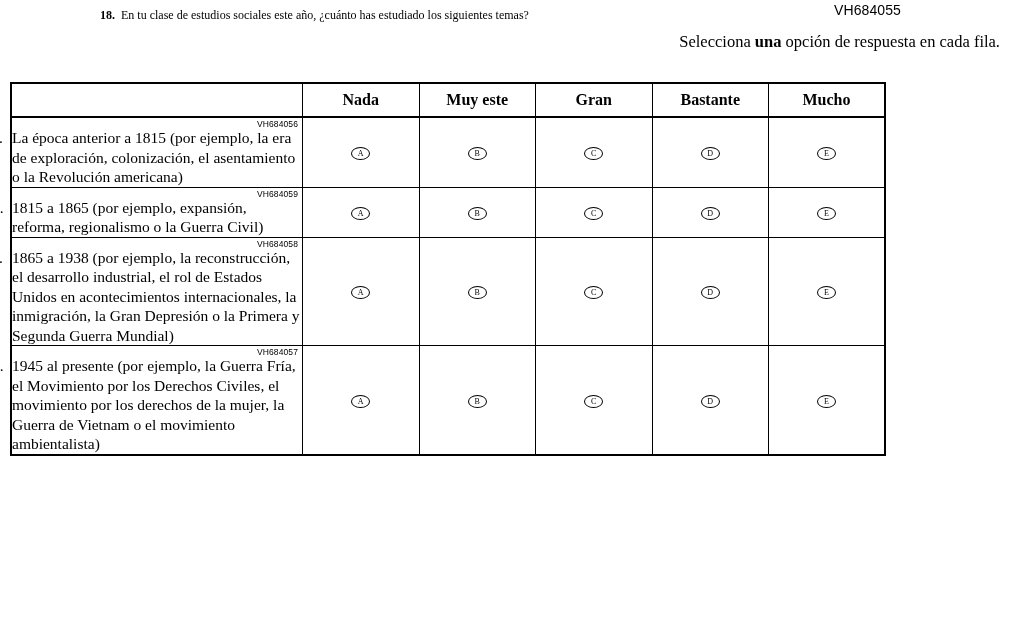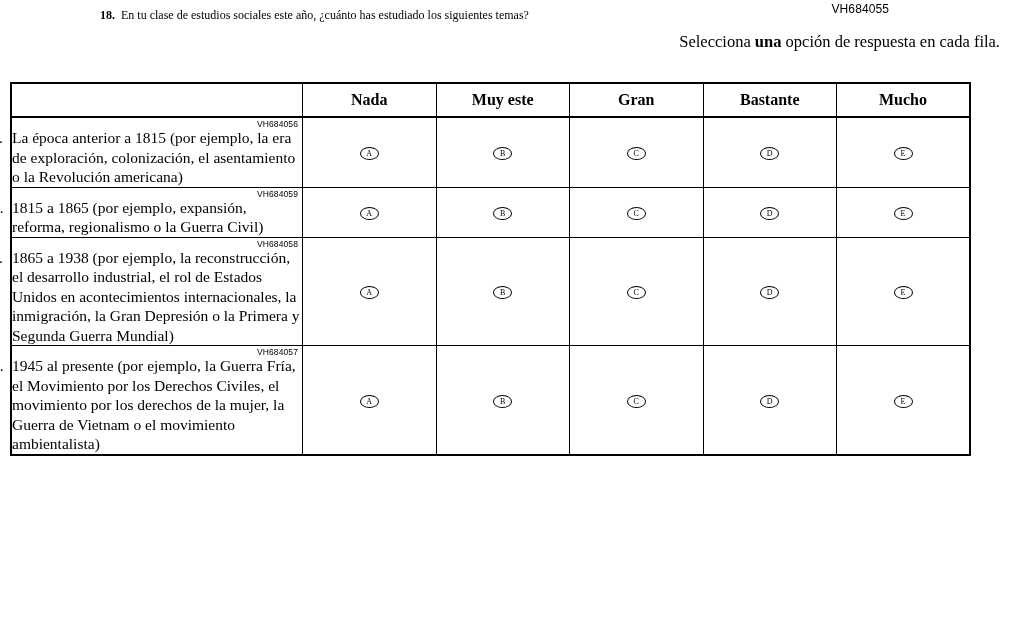--- a/index.html
+++ b/index.html
@@ -16,23 +16,23 @@
     overflow: hidden;
   }
   .page {
     position: relative;
     width: 1033px;
     height: 618px;
   }
   .corner-code {
     position: absolute;
     top: 2px;
-    right: 144px;
+    right: 132px;
     font-family: "Liberation Sans", sans-serif;
-    font-size: 12px;
+    font-size: 14px;
     letter-spacing: 0.1px;
     color: #000;
   }
   .question-block {
     position: absolute;
     left: 100px;
     top: 8px;
     width: 900px;
   }
   .q-line1 {
@@ -50,21 +50,21 @@
     margin-left: 22px;
     white-space: nowrap;
     text-align: right;
   }
   .q-line2 b { font-weight: bold; }
 
   table.matrix {
     position: absolute;
     left: 10px;
     top: 82px;
-    width: 961px;
+    width: 876px;
     border-collapse: collapse;
     table-layout: fixed;
   }
   table.matrix td, table.matrix th {
     border: 1px solid #000;
     padding: 0;
     vertical-align: middle;
   }
   table.matrix {
     border: 2px solid #000;

